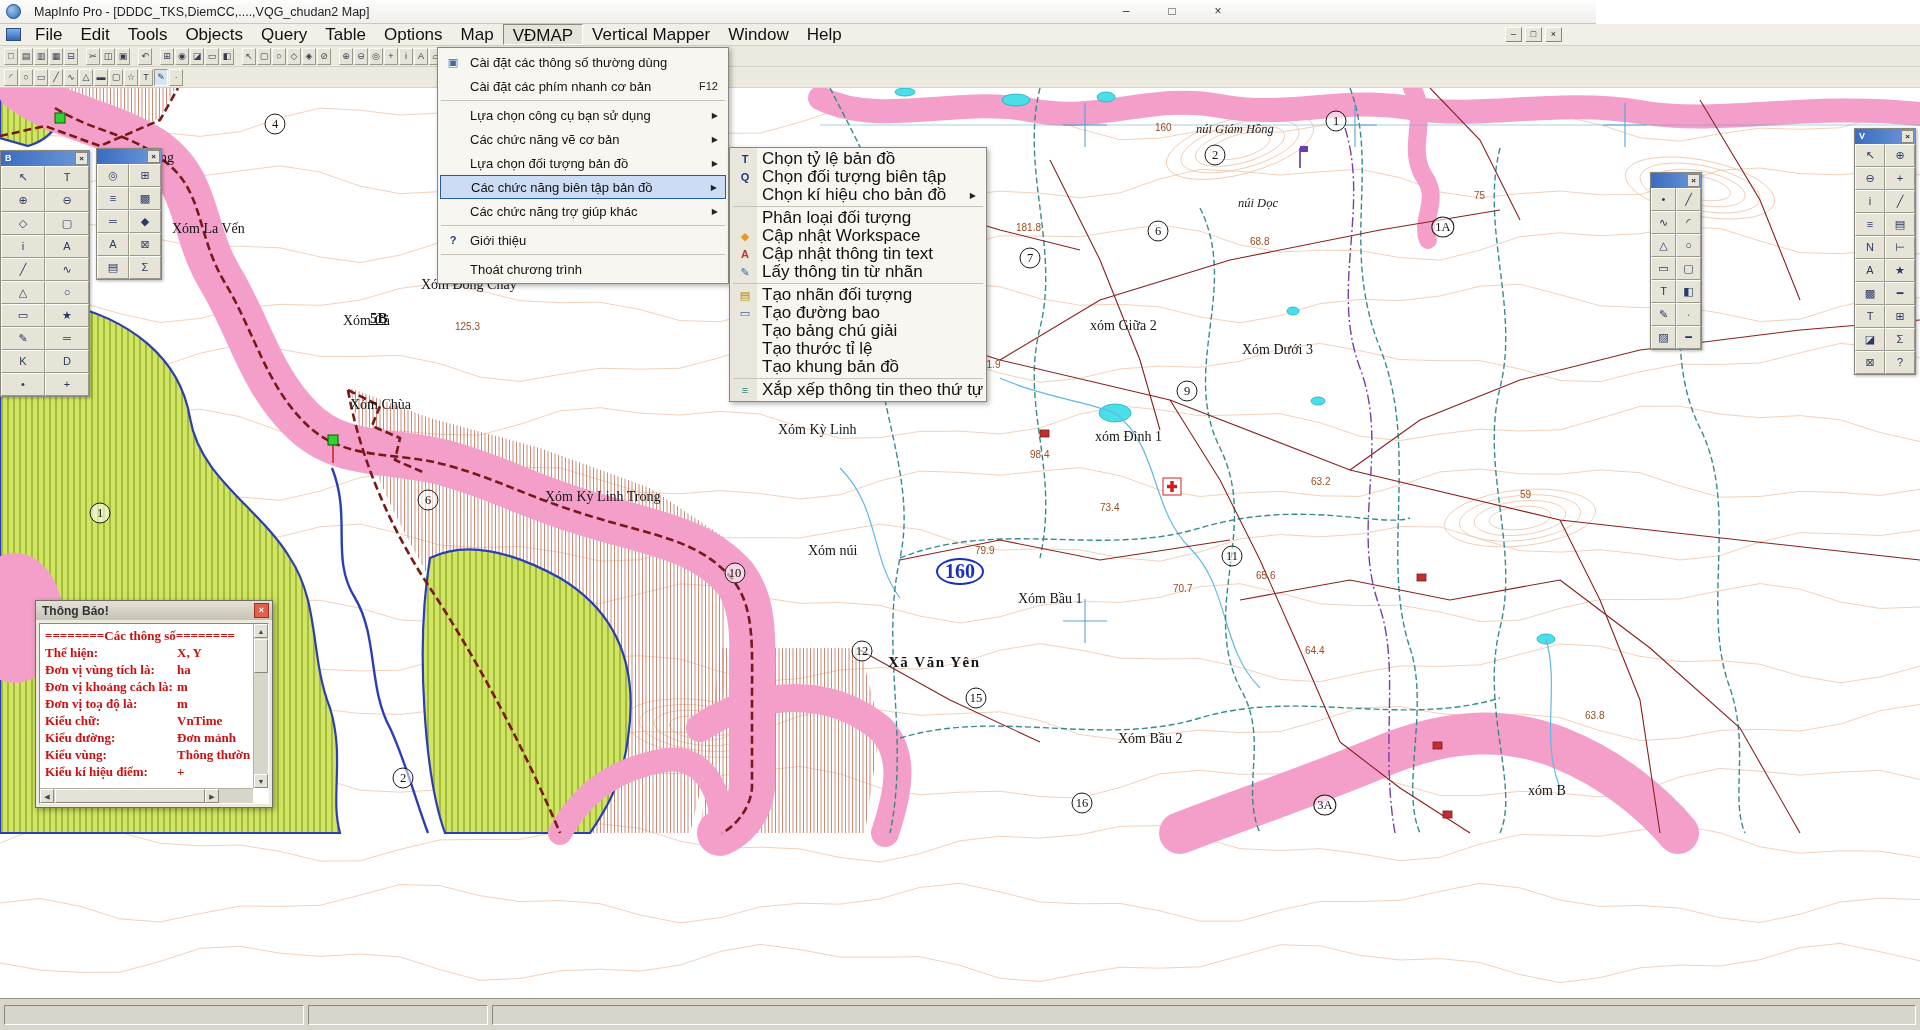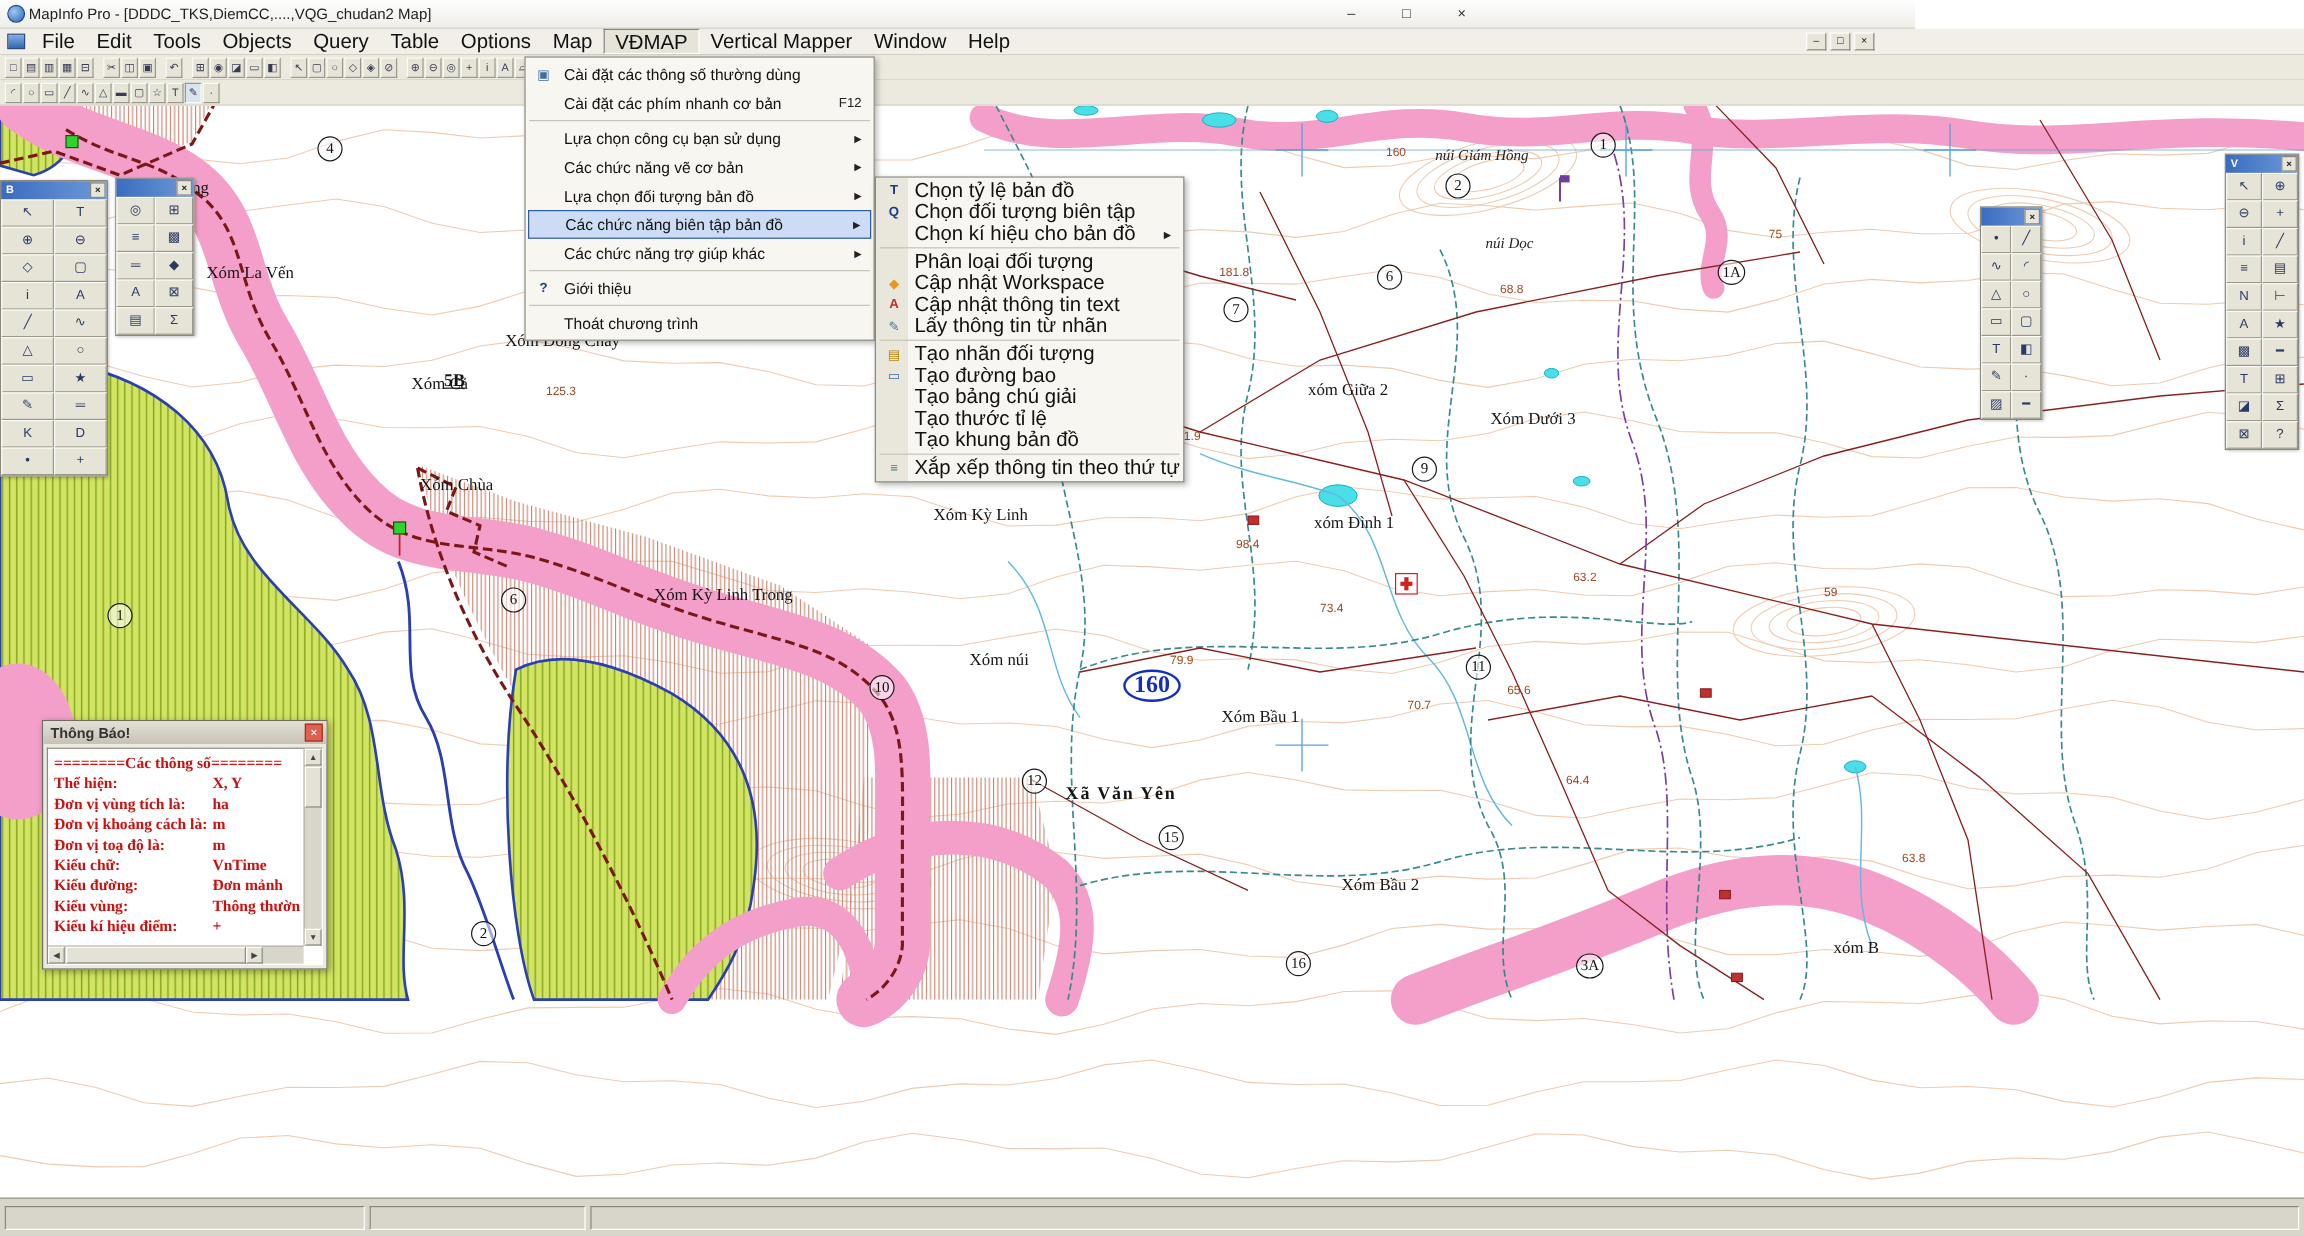--- a/index.html
+++ b/index.html
@@ -1,20 +1,20 @@
 <!DOCTYPE html>
 <html><head>
 <meta charset="utf-8">
 <style>
 *{box-sizing:border-box;margin:0;padding:0}
 html,body{width:1920px;height:1030px;overflow:hidden}
 body{font-family:"Liberation Sans","DejaVu Sans",sans-serif;background:#fff;position:relative;font-size:13px;color:#111}
 
 
-.titlebar{position:absolute;left:0;top:0;width:1596px;height:24px;background:linear-gradient(#fdfdfd,#efeeea);border-bottom:1px solid #c9c7c0;display:flex;align-items:center;padding-left:6px;gap:3px;z-index:40}
+.titlebar{position:absolute;left:0;top:0;width:1596px;height:24px;background:linear-gradient(#fdfdfd,#efeeea);border-bottom:1px solid #c9c7c0;display:flex;align-items:center;padding-left:6px;gap:13px;z-index:40}
 .globe{width:15px;height:15px;border-radius:50%;background:radial-gradient(circle at 35% 35%,#9ec7f0,#2a66b8);border:1px solid #1a4a8a;flex:none}
 .title-text{font-size:12.5px;color:#222;white-space:nowrap}
 .win-controls{position:absolute;right:362px;top:2px;display:flex;gap:14px}
 .wbtn{width:32px;height:19px;line-height:18px;text-align:center;font-size:12px;color:#333}
 
 .menubar{position:absolute;left:0;top:24px;width:1920px;height:22px;background:#f1efe8;border-bottom:1px solid #d4d1c7;display:flex;align-items:center;z-index:40;padding-left:4px}
 .childicon{width:15px;height:13px;background:linear-gradient(#7fb2e8,#3468b0);border:1px solid #2a4a80;margin:0 5px 0 2px;flex:none}
 .mb-items{display:flex;height:100%}
 .mb-item{padding:0 9px;line-height:21px;font-size:17px;white-space:nowrap}
 .mb-item.active{background:#e6e3d8;border:1px solid;border-color:#8a887e #fff #fff #8a887e}

